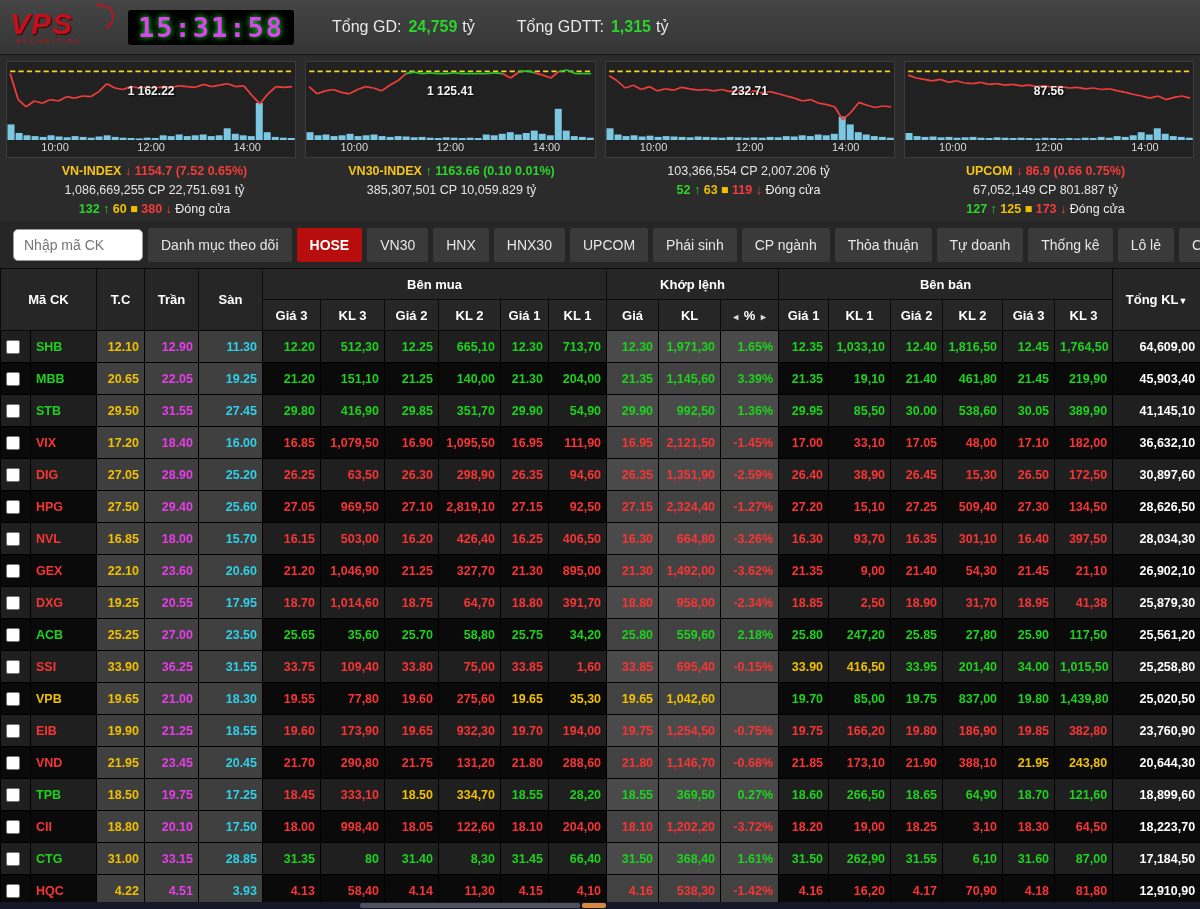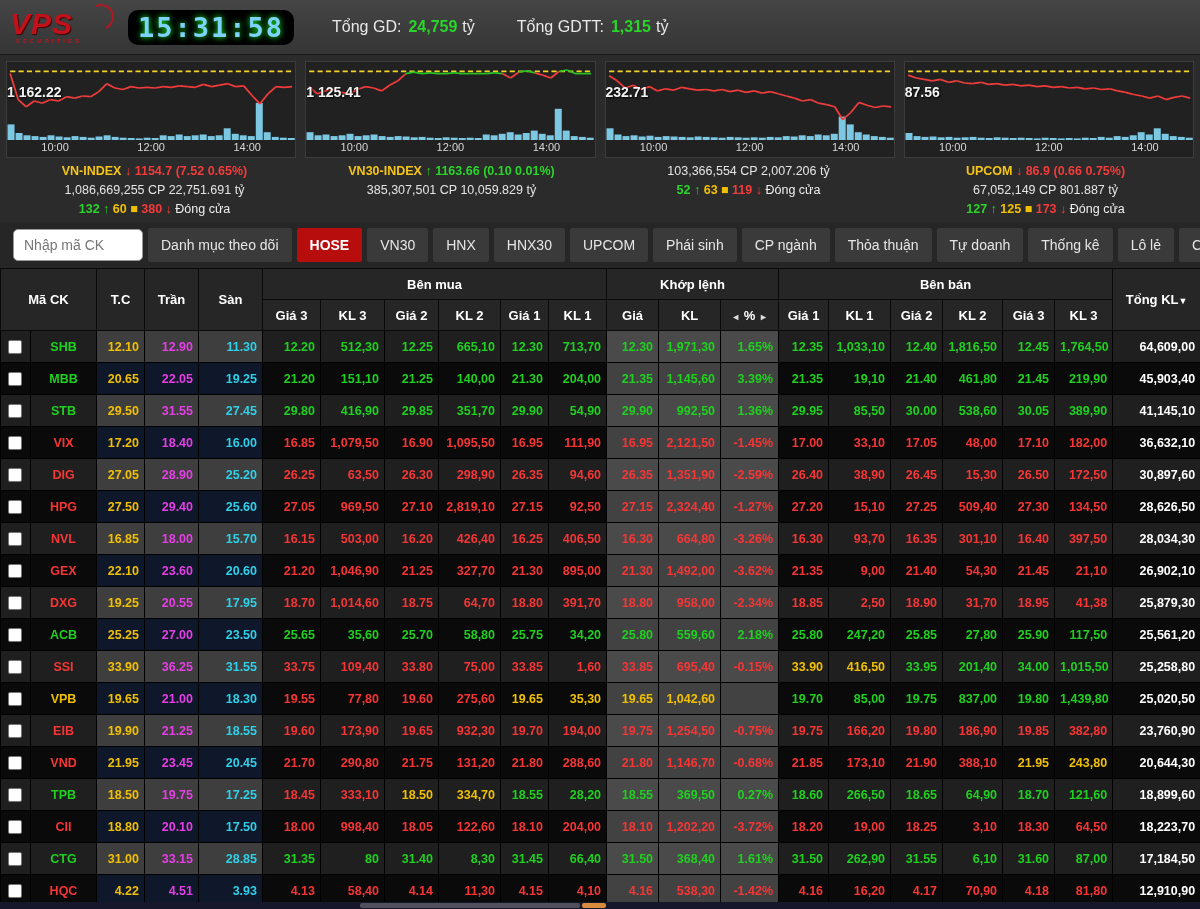--- a/index.html
+++ b/index.html
@@ -9,34 +9,34 @@
   
   .topbar { height:55px; background:linear-gradient(#454545,#353535);
     display:flex; align-items:center; padding:8px 10px; border-bottom:1px solid #181818; }
   .logo { position:relative; width:118px; }
   .logo-main { color:#c3111c; font-size:30px; font-weight:bold; font-style:italic;
     letter-spacing:1px; line-height:28px; text-shadow:1px 1px 1px #400; }
   .logo-sub { color:#c3111c; font-size:6px; letter-spacing:3px; font-weight:bold; margin-left:6px; }
   .logo-arc { position:absolute; right:14px; top:-6px; width:26px; height:26px;
     border:2px solid #c3111c; border-radius:50%; border-left-color:transparent; border-bottom-color:transparent;
     transform:rotate(20deg); opacity:.85; }
-  .clock { background:#000; color:#7dd3fc; font-family:"DejaVu Sans Mono", monospace;
-    font-size:27px; font-weight:bold; letter-spacing:2px; padding:2px 10px; border-radius:10px;
+  .clock { background:#000; color:#d946ef; font-family:"DejaVu Sans Mono", monospace;
+    font-size:27px; font-weight:bold; letter-spacing:2px; padding:2px 10px; border-radius:3px;
     text-shadow:0 0 6px #1bff25; margin-right:38px; }
   .tot { display:flex; align-items:baseline; margin-right:42px; font-size:16px; }
   .tot .lbl { color:#e8e8e8; margin-right:7px; }
   .tot .val { color:#2ad52a; font-weight:bold; margin-right:5px; }
   .tot .unit { color:#e8e8e8; }
 
   
   .charts { height:105px; display:flex; gap:9px; padding:6px 6px 2px 6px; background:#2b2b2b; }
   .chart-panel { flex:1; position:relative; background:#212121; border:1px solid #3c3c3c; }
   .chart-svg { display:block; width:100%; height:78px; }
-  .chart-label { position:absolute; top:22px; left:0; right:0; text-align:left;
-    color:#f2f2f2; font-size:14px; font-weight:bold; text-shadow:1px 1px 2px #000; pointer-events:none; }
+  .chart-label { position:absolute; top:22px; left:0; right:0; text-align:center;
+    color:#f2f2f2; font-size:12px; font-weight:bold; text-shadow:1px 1px 2px #000; pointer-events:none; }
   .chart-axis { display:flex; justify-content:space-around; color:#d8d8d8; font-size:11px; padding-top:1px; }
 
   
   .indices { height:62px; display:flex; background:#2b2b2b; padding:2px 6px 4px 6px; }
   .index-block { flex:1; text-align:center; font-size:12.5px; line-height:19px; font-weight:bold; }
   .iname { color:#f5c518; }
   .up { color:#2ad52a; } .down { color:#f33b3b; }
   .iline2 { color:#e4e4e4; font-weight:normal; }
   .adv { color:#2ad52a; } .refc { color:#f0c000; } .dec { color:#f33b3b; }
   .closelbl { color:#eee; font-weight:normal; }
@@ -51,25 +51,25 @@
 
   
   table { width:1200px; border-collapse:collapse; table-layout:fixed; background:#000; }
   th { background:#262626; color:#fff; font-size:13px; font-weight:bold;
     border:1px solid #0a0a0a; height:31px; }
   td { font-size:12.5px; font-weight:bold; height:32px; border-right:1px solid #000;
     border-bottom:1px solid #000; padding:0 5px; white-space:nowrap; overflow:hidden; }
   tr.rlight td { background:#1f1f1f; }
   tr.rdark td { background:#0a0a0a; }
   tr.rlight td.tc-col { background:#3e3e3e; }
-  tr.rdark td.tc-col { background:#0f172a; }
+  tr.rdark td.tc-col { background:#404040; }
   tr.rlight td.match-col { background:#4a4a4a; }
   tr.rdark td.match-col { background:#424242; }
   td.num { text-align:right; }
-  td.ctr { text-align:center; }
+  td.ctr { text-align:left; }
   .g { color:#1fd11f; } .r { color:#f73535; } .y { color:#f0c000; }
   .m { color:#e63ee6; } .c { color:#2fd0e8; } .w { color:#fff; }
   .cb { display:inline-block; width:14px; height:14px; background:#fff; border:1px solid #777;
     border-radius:2px; vertical-align:middle; }
   .sort-arrow { font-size:9px; vertical-align:middle; }
   .pct-arrow { font-size:9px; color:#ddd; cursor:pointer; }
 
   
   .hscroll { position:absolute; left:0; bottom:0; width:1200px; height:7px; background:#17172b; }
   .hthumb { position:absolute; top:1px; height:5px; background:#50505c; border-radius:2px; }

